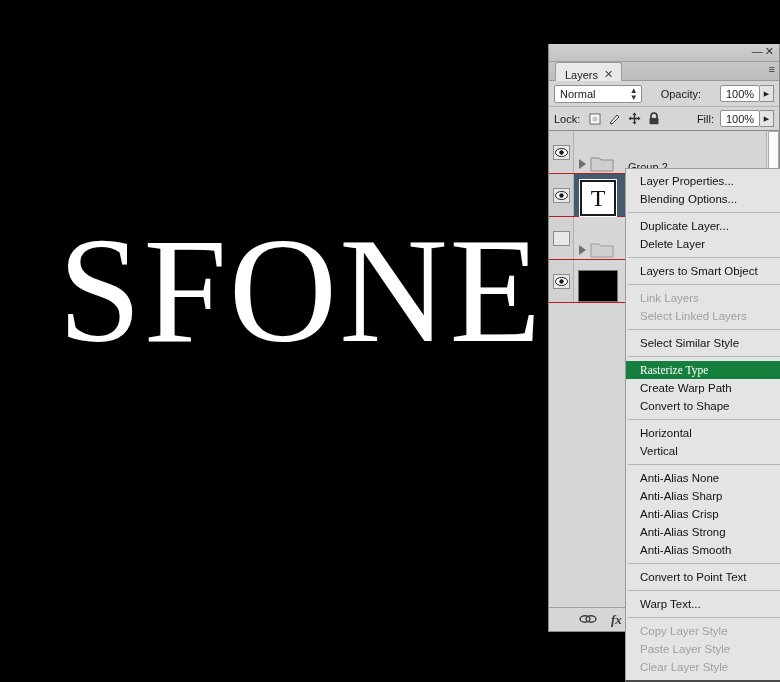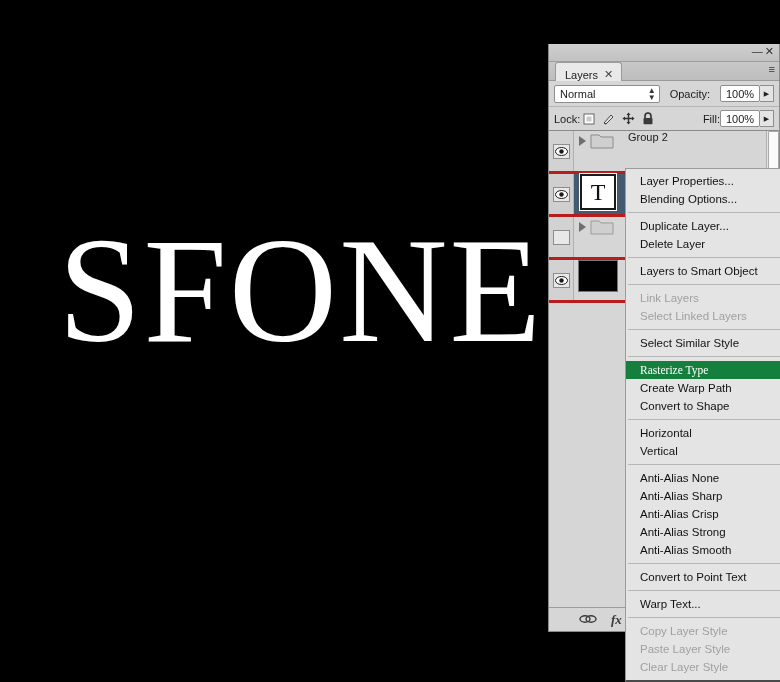--- a/index.html
+++ b/index.html
@@ -56,21 +56,21 @@
     border-radius:3px 3px 0 0;
     font-size:11px; color:#222;
     display:flex; align-items:flex-end; gap:6px;
   }
   .tab-close { font-size:11px; color:#444; }
   .panel-menu-btn { position:absolute; right:4px; top:2px; font-size:11px; color:#333; line-height:1; }
   .panel-menu-btn .bars { display:inline-block; }
 
   .mode-row {
     height:26px; display:flex; align-items:center;
-    padding:0 5px; gap:10px;
+    padding:0 5px; gap:19px;
     background:#d6d6d6;
     border-bottom:1px solid #b4b4b4;
   }
   .blend-select {
     width:108px; height:18px;
     background:#fff; border:1px solid #8e8e8e; border-radius:2px;
     display:flex; align-items:center; justify-content:space-between;
     padding:0 3px 0 5px; font-size:11px;
   }
   .spin { font-size:8px; line-height:7px; color:#333; display:flex; flex-direction:column;}
@@ -83,33 +83,33 @@
   }
   .arrow-btn {
     width:14px; height:17px; border:1px solid #8e8e8e; border-left:none;
     background:#e4e4e4; display:flex; align-items:center; justify-content:center;
     font-size:7px; color:#222;
   }
   .numwrap { display:flex; }
 
   .lock-row {
     height:24px; display:flex; align-items:center;
-    padding:0 5px; 
+    padding:0 5px; gap:6px;
     background:#d6d6d6;
     border-bottom:1px solid #8a8a8a;
   }
   .lock-icons { display:flex; gap:7px; align-items:center; margin-left:3px;}
   .lock-icons svg { display:block; }
   .lock-spacer { flex:1; }
 
   
   .layer-list { position:relative; background:#d6d6d6; height:455px; }
   .layer-row {
-    height:43px; display:flex; align-items:flex-start;
-    border-bottom:3px solid #b91c1c;
+    height:43px; display:flex; align-items:flex-end;
+    border-bottom:1px solid #b91c1c;
     position:relative;
   }
   .layer-row.selected { background:#435a6f; }
   .eye-cell {
     width:25px; height:100%;
     display:flex; align-items:center; justify-content:center;
     border-right:1px solid #b0b0b0;
     background:#d2d2d2;
   }
   .layer-row.selected .eye-cell { background:#cfcfcf; }

